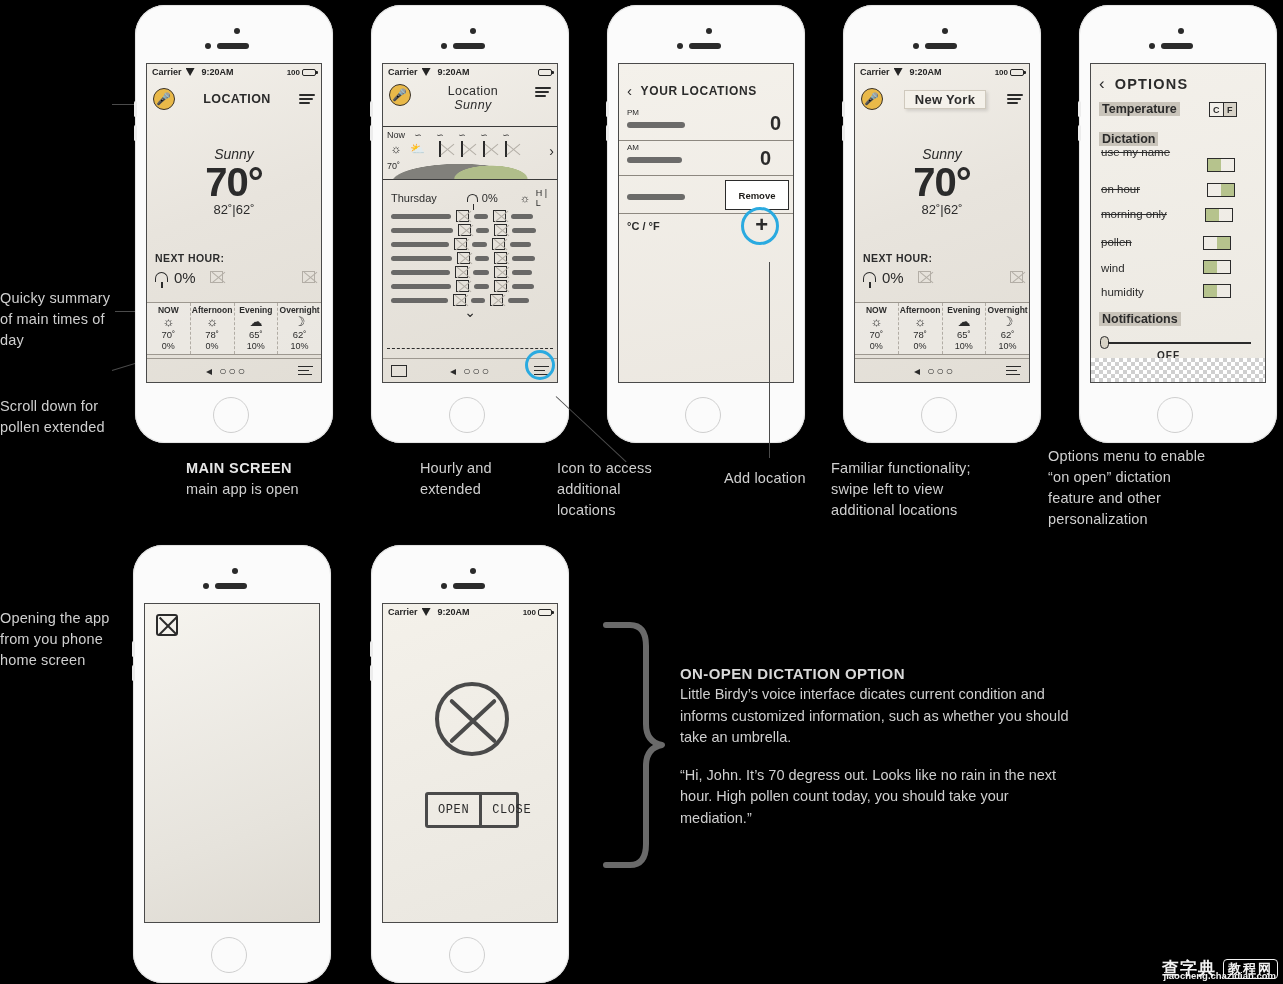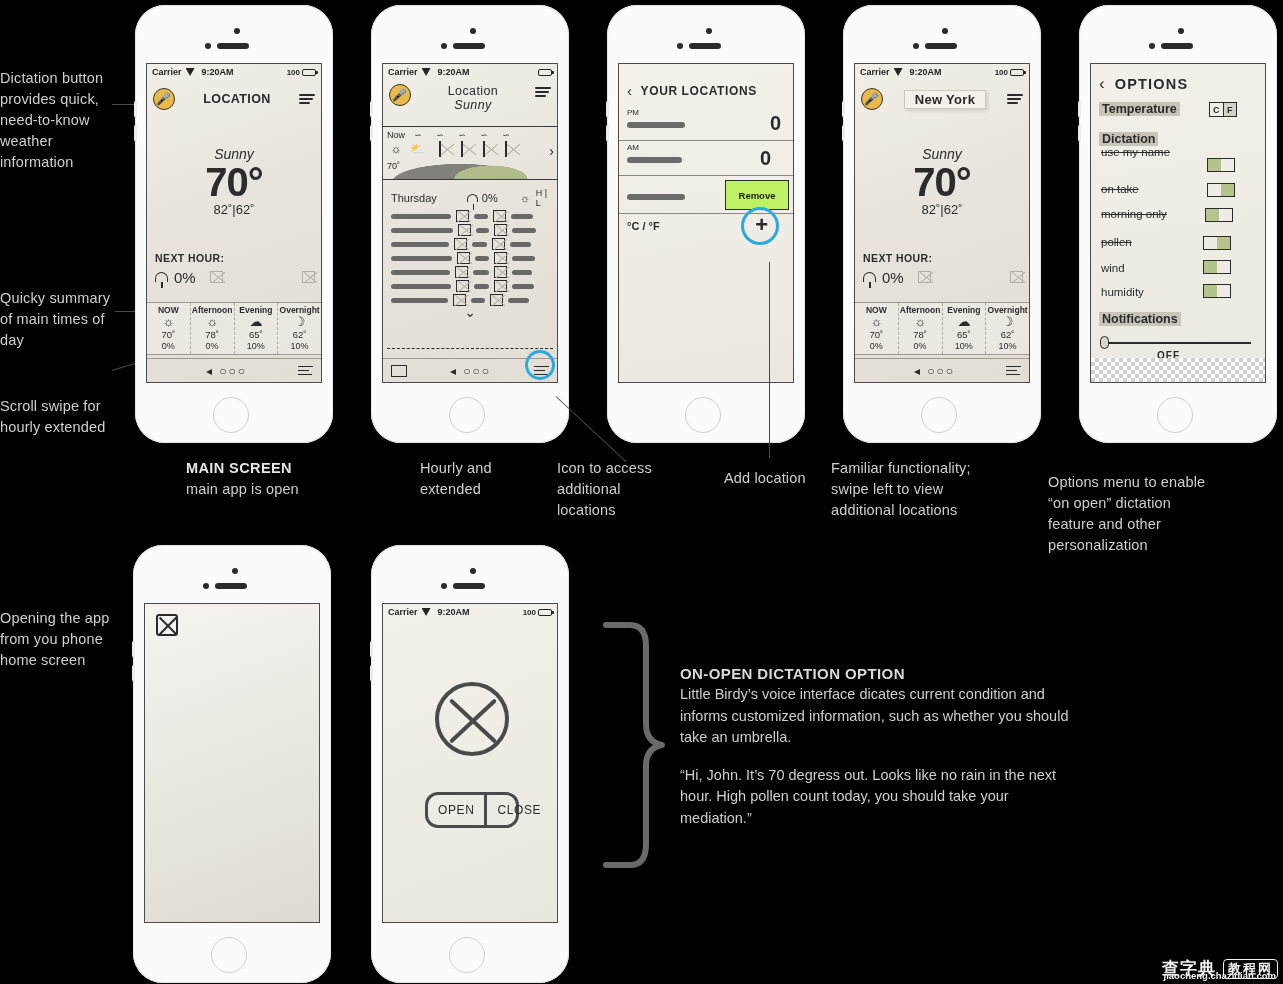--- a/index.html
+++ b/index.html
@@ -141,21 +141,21 @@
   .ex-head { display:flex; align-items:center; gap:6px; font-size:11px; padding:2px 8px 1px;}
   .ex-row { display:flex; align-items:center; gap:5px; padding:1px 8px; }
   .scrib { height:5px; border-radius:3px; background:#4a4a4a; opacity:.8; }
   .dashline { position:absolute; left:4px; right:4px; border-top:1.6px dashed #2b2b2b;}
   .hl-circle { position:absolute; border:3px solid #2aaae0; border-radius:50%; }
 
   
   .loc-head { position:absolute; left:8px; right:8px; display:flex; align-items:center; gap:8px; font-size:12px; font-weight:bold; letter-spacing:.6px;}
   .loc-row { position:absolute; left:0; right:0; border-bottom:1.2px solid #8d8880; }
   .remove-btn {
-    position:absolute; background:#bef264; color:#1e1c19;
+    position:absolute; background:#ffffff; color:#1e1c19;
     font-size:9.5px; font-weight:bold; display:flex; align-items:center; justify-content:center;
     border:1.6px solid #2b2b2b;
   }
   .cf { position:absolute; font-size:11px; font-weight:bold;}
   .plus { position:absolute; font-size:22px; font-weight:bold; line-height:1;}
 
   
   .ny-box { background:#f4f1ea; border:1px solid #cfc9bd; padding:1px 10px; font-size:13px; font-weight:bold; letter-spacing:.3px; box-shadow:2px 2px 3px rgba(0,0,0,.12);}
 
   
@@ -181,44 +181,43 @@
 
   
   .appicon { position:absolute; width:22px;height:22px;border:2.4px solid #2b2b2b; border-radius:3px;}
   .appicon::before,.appicon::after{content:"";position:absolute;left:-2px;top:50%;width:24px;height:2.2px;background:#2b2b2b;}
   .appicon::before{transform:rotate(45deg);}
   .appicon::after{transform:rotate(-45deg);}
   .bigcircle { position:absolute; width:74px;height:74px;border:4px solid #4a4a4a;border-radius:50%;}
   .bigcircle::before,.bigcircle::after{content:"";position:absolute;left:3px;top:50%;width:62px;height:4px;background:#4a4a4a;border-radius:2px;}
   .bigcircle::before{transform:rotate(43deg);}
   .bigcircle::after{transform:rotate(-43deg);}
-  .oc-box { position:absolute; display:flex; border:3.5px solid #4a4a4a; border-radius:13px;}
+  .oc-box { position:absolute; display:flex; border:3.5px solid #4a4a4a; border-radius:3px;font-family:Liberation Mono, monospace;}
   .oc-box span{ flex:1; display:flex;align-items:center;justify-content:center; font-size:12px; letter-spacing:.6px; padding:8px 10px;}
   .oc-box span+span{border-left:3.5px solid #4a4a4a;}
 
   
   .brace { position:absolute; }
   .dict-block { position:absolute; width:400px; }
   .dict-block .title { font-size:15px; font-weight:bold; letter-spacing:.4px; color:#d9d9d9; margin-bottom:2px;}
   .dict-block p { margin:0 0 16px; font-size:14.5px; line-height:21.5px; color:#cfcfcf;}
 
   
   .wm { position:absolute; right:5px; bottom:4px; display:flex; align-items:center; gap:7px; }
   .wm .cn { font-size:17px; font-weight:bold; color:#f2f2f2; letter-spacing:1px; font-family:"DejaVu Sans", sans-serif;}
   .wm .box { font-size:13px; font-weight:bold; color:#f2f2f2; border:1.5px solid #f2f2f2; border-radius:4px; padding:0 4px; letter-spacing:2px; font-family:"DejaVu Sans", sans-serif;}
   .wm .url { position:absolute; right:2px; bottom:-1px; font-size:9.5px; color:#f2f2f2; font-weight:bold;}
 </style>
 </head>
 <body>
 
 <div class="stage">
 
-  <div class="ann" style="left:0px; top:68px; width:112px;">Dictation button provides quick, need-to-know weather information</div>
   <div class="ann" style="left:0px; top:288px; width:115px;">Quicky summary of main times of day</div>
-  <div class="ann" style="left:0px; top:396px; width:112px;">Scroll swipe for hourly extended</div>
+  <div class="ann" style="left:0px; top:396px; width:112px;">Scroll down for pollen extended</div>
   <div class="ann" style="left:0px; top:608px; width:112px;">Opening the app from you phone home screen</div>
 
   <div class="leader" style="left:112px; top:104px; width:50px; height:1px;"></div>
   <div class="leader" style="left:115px; top:311px; width:48px; height:1px;"></div>
   <div class="leader" style="left:112px; top:370px; width:62px; height:1px; transform:rotate(-17deg); transform-origin:left center;"></div>
 
   <div class="phone" style="left:135px; top:5px; width:198px; height:438px;">
     <div class="btn-vol" style="top:96px; height:16px;"></div>
     <div class="btn-vol" style="top:120px; height:16px;"></div>
     <div class="cam" style="left:99px; top:23px;"></div>
@@ -578,21 +577,21 @@
       </div>
 
       <div class="opt-sec" style="top:68px;">Dictation</div>
 
       <div class="opt-item strike" style="top:82px;">use my name</div>
       <div class="tog" style="right:30px; top:94px;">
           <i class="on"></i>
           <i></i>
         </div>
 
-      <div class="opt-item strike" style="top:119px;">on take</div>
+      <div class="opt-item strike" style="top:119px;">on hour</div>
       <div class="tog" style="right:30px; top:119px;">
           <i></i>
           <i class="on"></i>
         </div>
 
       <div class="opt-item" style="top:144px; text-decoration:line-through; text-decoration-thickness:1px;">morning only</div>
       <div class="tog" style="right:32px; top:144px;">
           <i class="on"></i>
           <i></i>
         </div>
@@ -625,21 +624,21 @@
   </div>
 
   <div class="cap" style="left:186px; top:458px; width:150px;">
     <b>MAIN SCREEN</b><br>
     <span>main app is open</span>
   </div>
   <div class="cap" style="left:420px; top:458px; width:120px;">Hourly and extended</div>
   <div class="cap" style="left:557px; top:458px; width:120px;">Icon to access additional locations</div>
   <div class="cap" style="left:724px; top:468px; width:120px;">Add location</div>
   <div class="cap" style="left:831px; top:458px; width:160px;">Familiar functionality; swipe left to view additional locations</div>
-  <div class="cap" style="left:1048px; top:472px; width:160px;">Options menu to enable “on open” dictation feature and other personalization</div>
+  <div class="cap" style="left:1048px; top:446px; width:160px;">Options menu to enable “on open” dictation feature and other personalization</div>
 
   <div class="leader" style="left:556px; top:396px; width:96px; height:1px; transform:rotate(43deg); transform-origin:left center;"></div>
   <div class="leader" style="left:769px; top:262px; width:1px; height:196px;"></div>
 
   <div class="phone" style="left:133px; top:545px; width:198px; height:438px;">
     <div class="btn-vol" style="top:636px; height:16px; top:96px;"></div>
     <div class="btn-vol" style="top:120px; height:16px;"></div>
     <div class="cam" style="left:99px; top:23px;"></div>
     <div class="sensor" style="left:70px; top:38px;"></div>
     <div class="speaker" style="left:82px; top:38px; width:32px;"></div>

